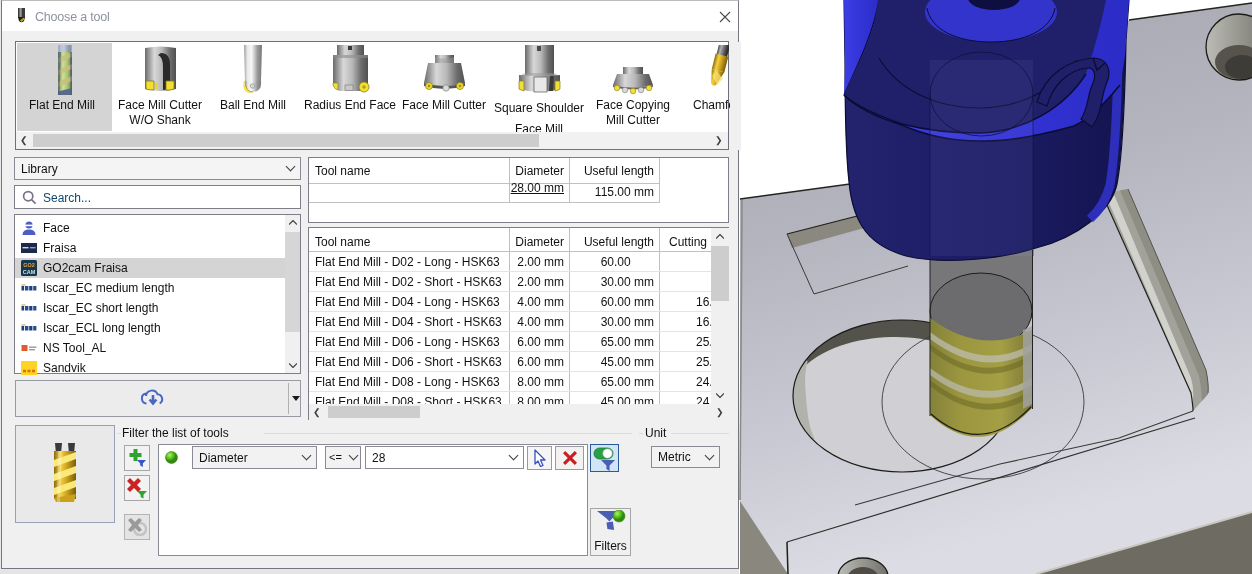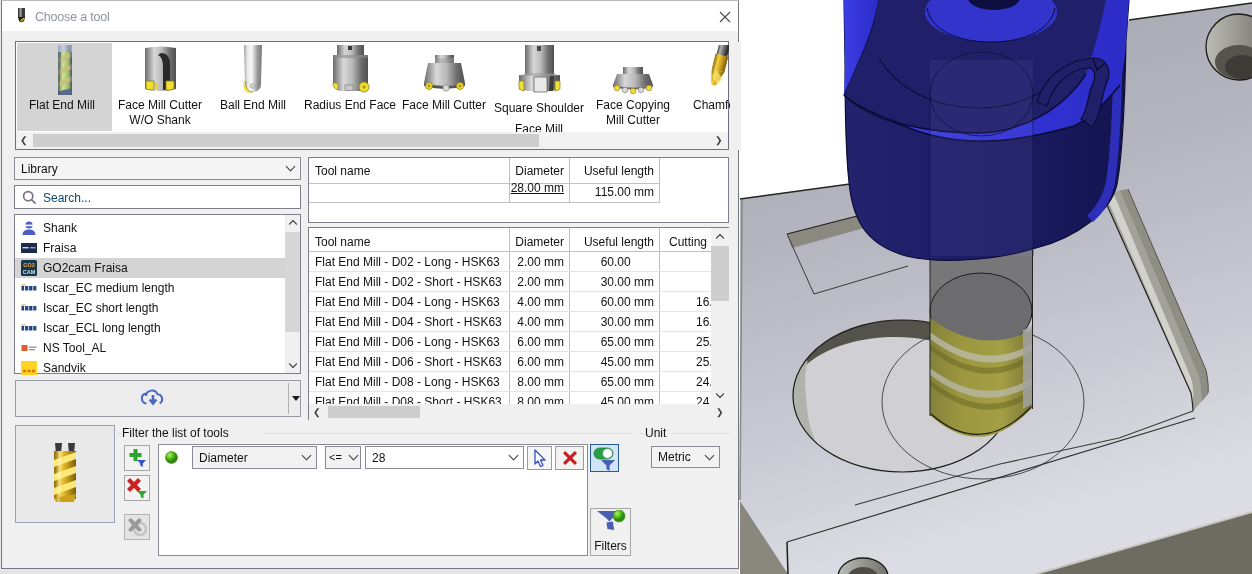--- a/index.html
+++ b/index.html
@@ -295,21 +295,21 @@
     </svg>
     <div class="abs txt" style="left:41px;top:190px;color:#0c4a6e;">Search...</div>
 
     <div class="abs" style="left:12px;top:213px;width:287px;height:160px;background:#fff;border:1px solid #7e7e88;"></div>
     <div class="abs" style="left:13px;top:257px;width:270px;height:20px;background:#d4d4d4;"></div>
     <svg class="abs" style="left:19px;top:219px" width="16" height="16" viewBox="0 0 16 16">
 <circle cx="8" cy="5" r="3.6" fill="#4a5fc1"></circle>
         <rect x="3.6" y="4.6" width="8.8" height="1.6" fill="#fff"></rect>
 <path d="M1.5 15 Q1.5 9.5 8 9.5 Q14.5 9.5 14.5 15 Z" fill="#4a5fc1"></path>
       </svg>
-    <div class="abs txt" style="left:41px;top:220px;">Shank</div>
+    <div class="abs txt" style="left:41px;top:220px;">Face</div>
     <svg class="abs" style="left:19px;top:242px" width="16" height="10" viewBox="0 0 16 10">
 <rect width="16" height="10" fill="#1b2a4a"></rect>
         <rect x="1.5" y="4" width="6" height="1.4" fill="#cfd8ea"></rect>
         <rect x="9" y="4" width="5.5" height="1.4" fill="#8fa0c0"></rect>
       </svg>
     <div class="abs txt" style="left:41px;top:240px;">Fraisa</div>
     <svg class="abs" style="left:19px;top:259px" width="16" height="16" viewBox="0 0 16 16">
 <rect width="16" height="16" rx="1.5" fill="#16374e"></rect>
 <text x="8" y="7" font-size="5.5" fill="#e8a43a" text-anchor="middle" font-family="Liberation Sans" font-weight="bold">GO2</text>
 <text x="8" y="13.8" font-size="5.5" fill="#cfe0ea" text-anchor="middle" font-family="Liberation Sans" font-weight="bold">CAM</text>

